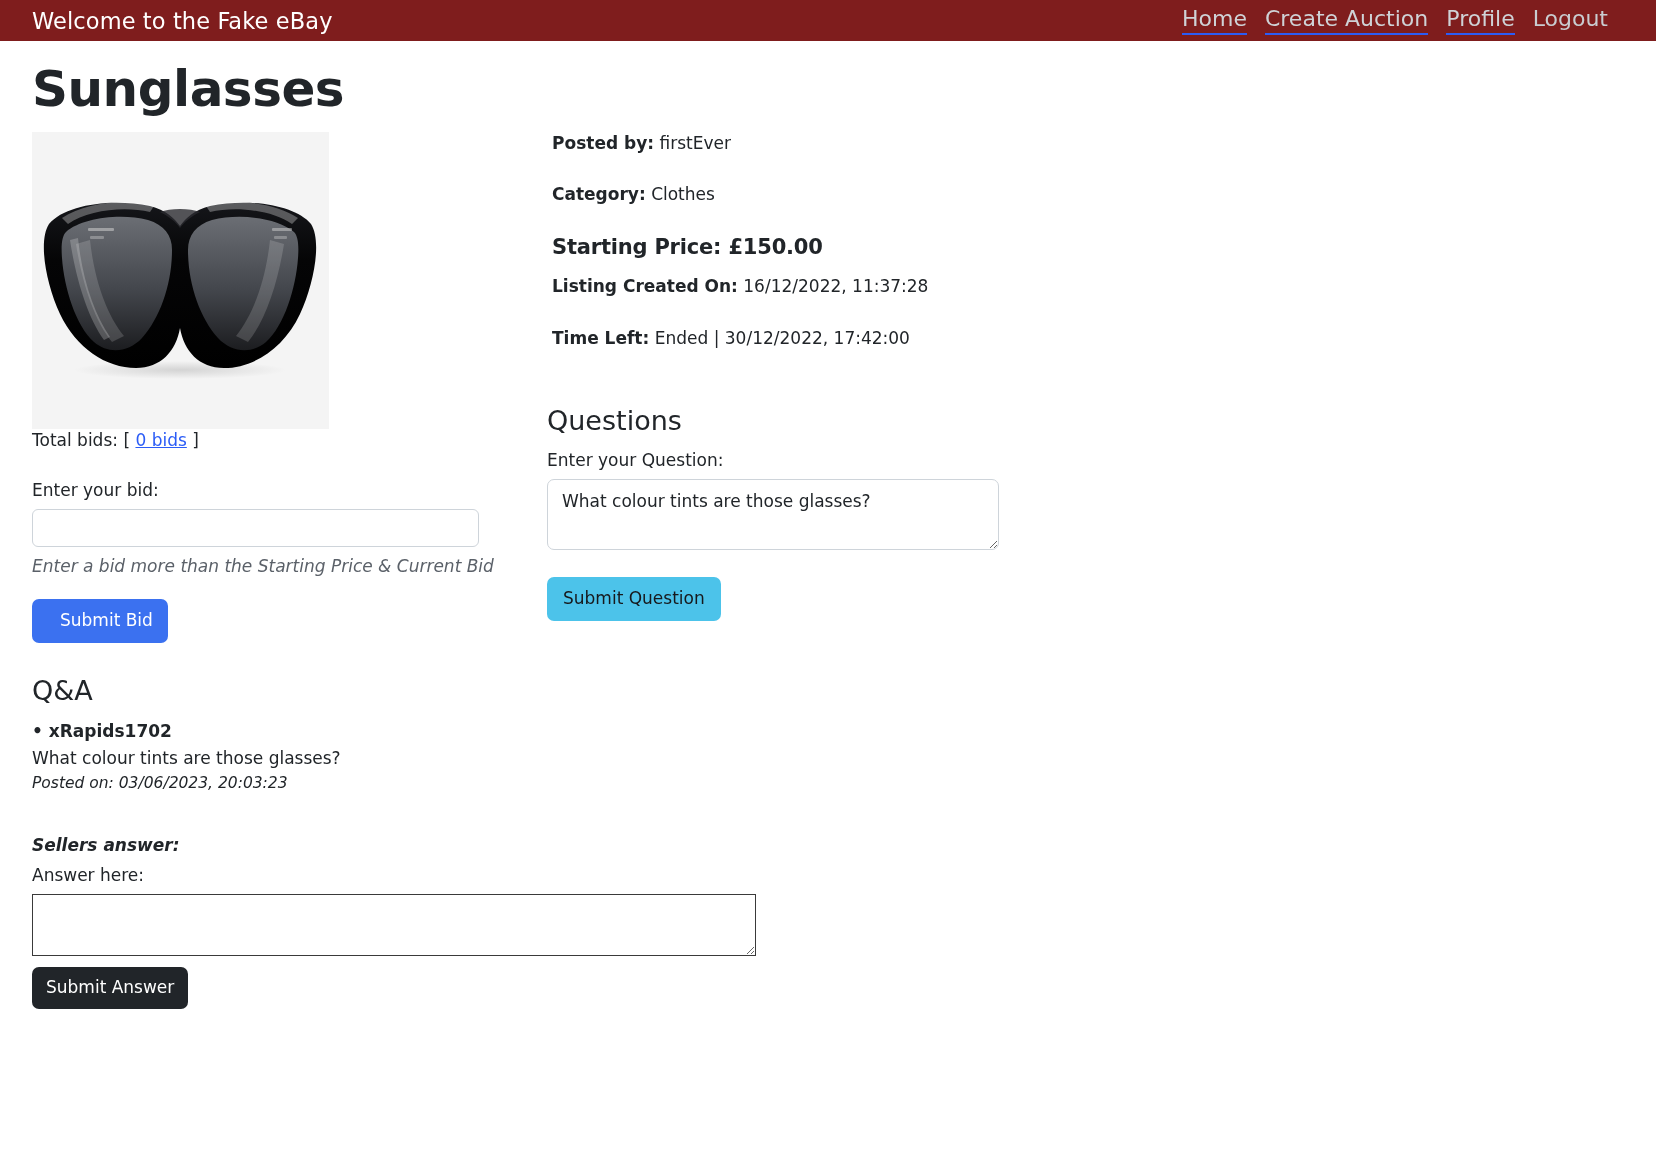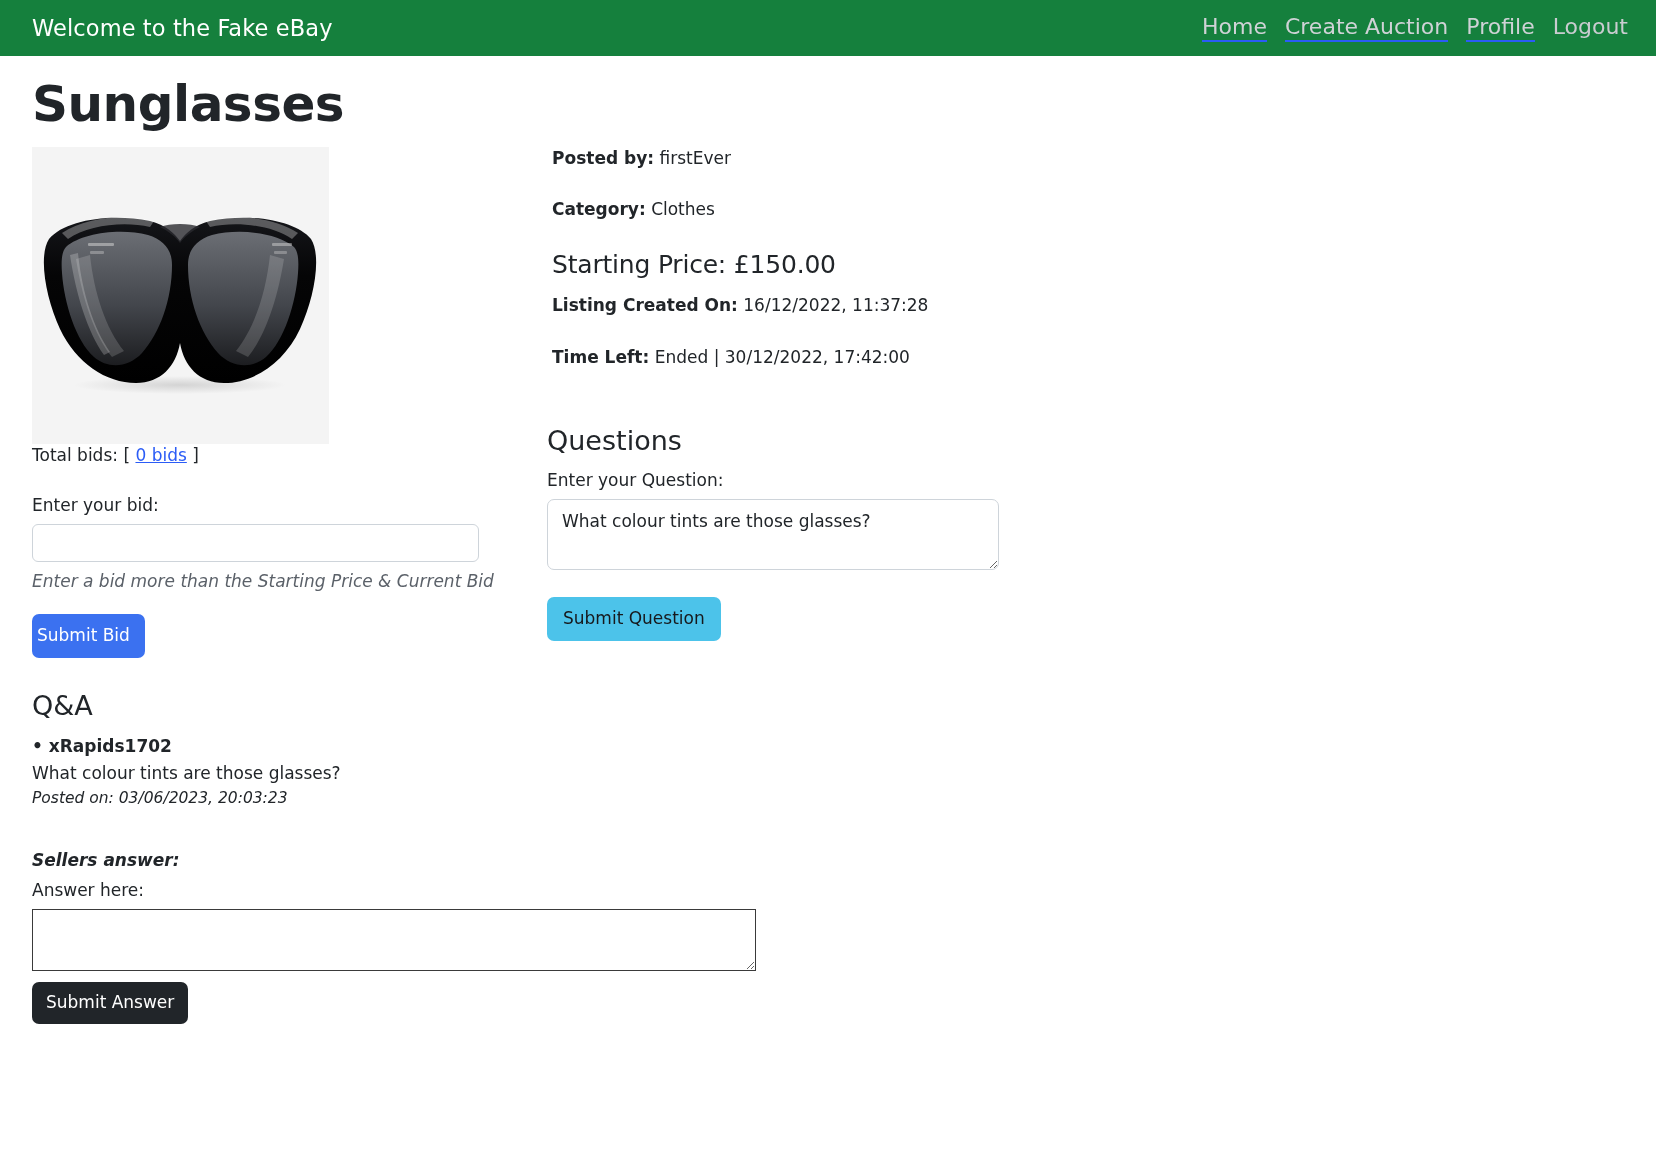--- a/index.html
+++ b/index.html
@@ -12,26 +12,26 @@
     color: #212529;
   }
   body {
     width: 1656px;
     min-height: 1174px;
     overflow-x: hidden;
   }
 
   
   .navbar {
-    height: 56px;
-    background: #15803d;
+    height: 41px;
+    background: #7f1d1d;
     display: flex;
     align-items: center;
     justify-content: space-between;
-    padding: 0 26px 0 32px;
+    padding: 0 46px 0 32px;
   }
   .navbar-brand {
     color: #ffffff;
     font-size: 22.5px;
     font-weight: 400;
     letter-spacing: 0.1px;
     white-space: nowrap;
   }
   .nav-links {
     display: flex;
@@ -132,21 +132,21 @@
     display: inline-block;
     border: none;
     font-family: inherit;
     cursor: pointer;
     line-height: 1.5;
   }
   .btn-primary {
     background: #3b71f0;
     color: #ffffff;
     font-size: 17px;
-    padding: 9px 15px 10px 5px;
+    padding: 9px 15px 10px 28px;
     border-radius: 7px;
     margin-top: 22px;
   }
   .btn-info {
     background: #4cc3ea;
     color: #17191c;
     font-size: 17px;
     padding: 9px 16px 10px 16px;
     border-radius: 7px;
   }
@@ -211,22 +211,22 @@
 
   
   .meta-row {
     font-size: 17px;
     line-height: 1.35;
     margin: 0 0 29px 0;
     color: #212529;
   }
   .meta-row b { font-weight: 700; }
   .price-row {
-    font-size: 25px;
-    font-weight: 400;
+    font-size: 21px;
+    font-weight: 700;
     margin: 9px 0 14px 0;
     line-height: 1.2;
     letter-spacing: -0.2px;
   }
   .meta-tight {
     font-size: 17px;
     line-height: 1.35;
     margin: 0 0 29px 0;
   }
   .meta-tight b { font-weight: 700; }

